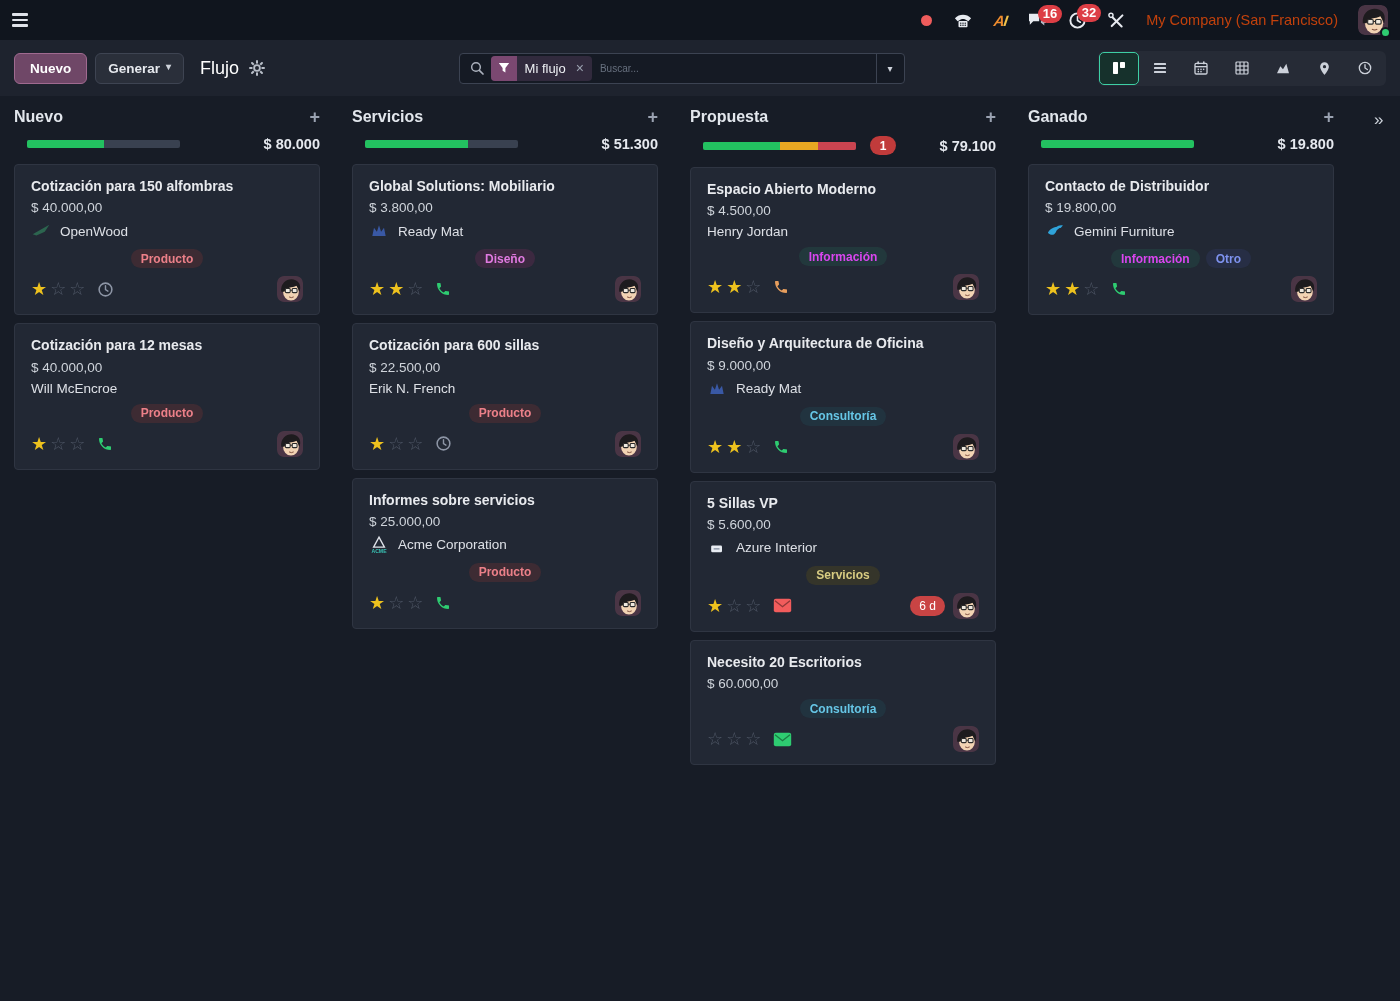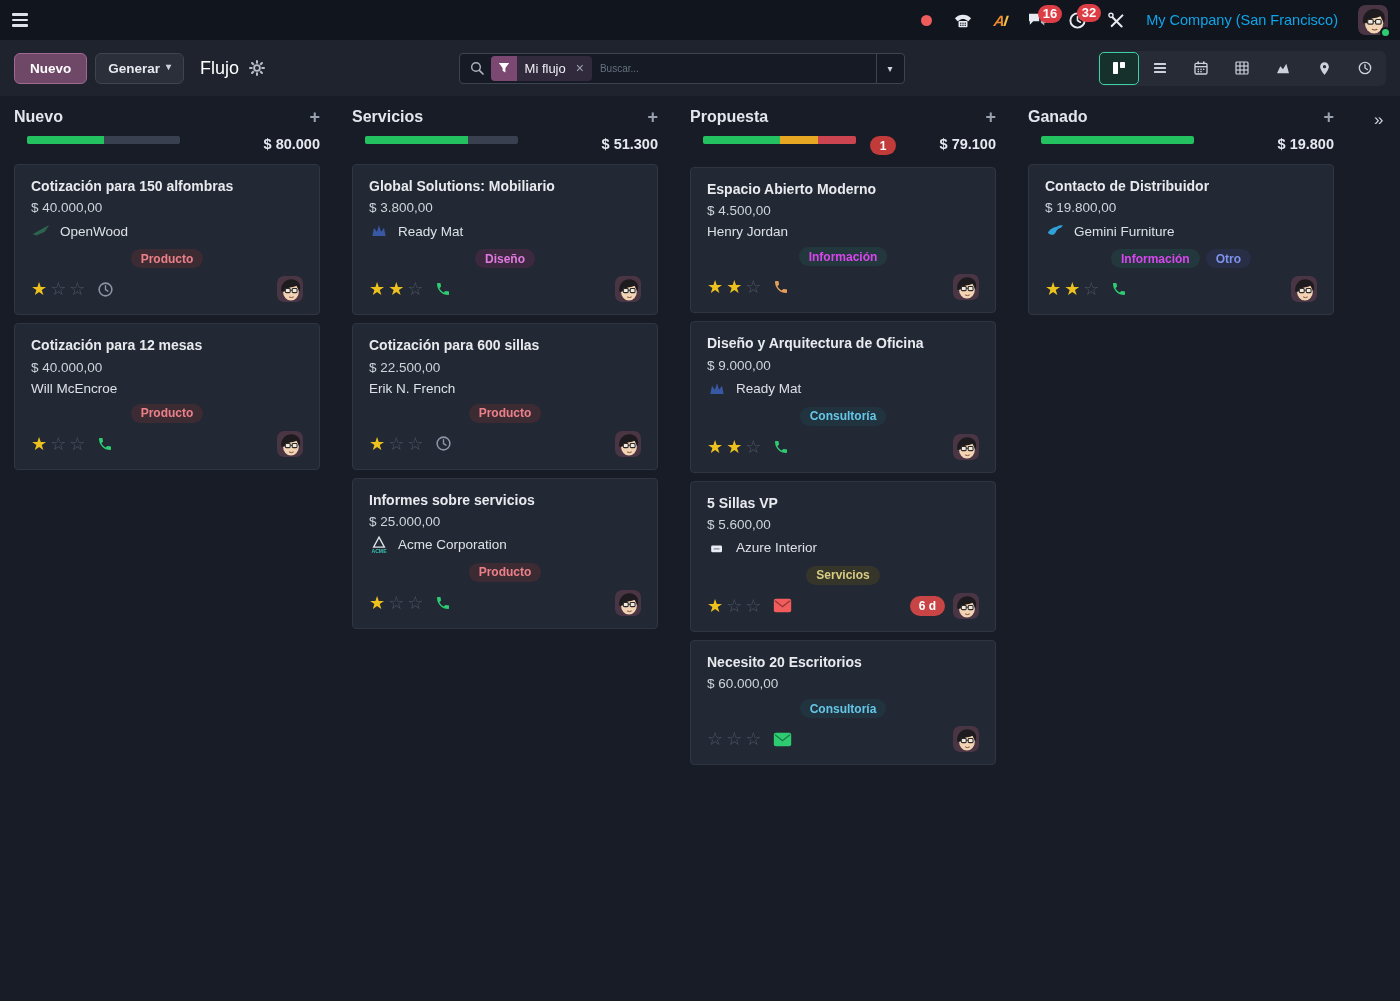--- a/index.html
+++ b/index.html
@@ -22,21 +22,21 @@
   .systray { margin-left:auto; display:flex; align-items:center; gap:20px; }
   .tray-item { position:relative; display:flex; align-items:center; cursor:pointer; }
   .red-dot { width:11px; height:11px; border-radius:50%; background:#ef5c5c; }
   .tray-badge {
     position:absolute; top:-7px; right:-14px;
     background:#dd3e45; color:#fff; font-size:13px; font-weight:700;
     border-radius:9px; padding:1.5px 5px; line-height:1.2;
   }
   .ai-glyph { font-style:italic; font-weight:700; font-size:15px; letter-spacing:-1px; transform:skewX(-8deg); }
   .ai-glyph .a { color:#ef8c2e; } .ai-glyph .i { color:#f2c14a; }
-  .company-name { font-size:14.5px; color:#0ea5e9; white-space:nowrap; }
+  .company-name { font-size:14.5px; color:#c2410c; white-space:nowrap; }
   .avatar-box { position:relative; width:30px; height:30px; border-radius:7px; overflow:visible; }
   .avatar-box svg { border-radius:7px; }
   .presence-dot {
     position:absolute; right:-3px; bottom:-3px; width:11px; height:11px;
     border-radius:50%; background:#2ecc71; border:2px solid #10151e;
   }
 
   
   .control-panel {
     height:56px; background:#1e232e;
@@ -84,21 +84,21 @@
     cursor:pointer; color:#ccd1da; border-radius:5px; border:1.5px solid transparent;
   }
   .vs-btn.active { background:#16312c; border-color:#3ecfa5; color:#fff; }
 
   
   .board { display:flex; align-items:flex-start; padding:12px 14px 0; gap:32px; }
   .col { width:306px; flex:none; }
   .col-title-row { display:flex; align-items:center; }
   .col-title { font-size:16px; font-weight:600; color:#e2e6ec; cursor:pointer; }
   .col-add { margin-left:auto; color:#9aa2b1; font-size:18px; font-weight:600; cursor:pointer; line-height:1; }
-  .col-sub-row { margin-top:10px; display:flex; align-items:flex-start;padding-left:13px; }
+  .col-sub-row { margin-top:10px; display:flex; align-items:center;padding-left:13px; }
   .pbar { width:153px; height:8px; background:#394150; border-radius:2px; overflow:hidden; display:flex; cursor:pointer; }
   .pbar div { height:100%; }
   .col-counter {
     margin-left:14px; background:#c13b3b; color:#fff; font-size:12px; font-weight:700;
     min-width:26px; height:19px; border-radius:10px; display:flex; align-items:center; justify-content:center;
     padding:0 6px;
   }
   .col-amount { margin-left:auto; font-size:14.5px; font-weight:700; color:#e6e9ef; }
   .cards { margin-top:12px; display:flex; flex-direction:column; gap:8px; }
 
@@ -117,21 +117,21 @@
   .tag-informacion  { background:#22383c; color:#d946ef; }
   .tag-consultoria  { background:#21333f; color:#66c6e6; }
   .tag-servicios    { background:#35352a; color:#d8cc82; }
   .tag-otro         { background:#272e45; color:#7e92ee; }
   .card-foot { margin-top:8px; display:flex; align-items:center; }
   .stars { display:flex; align-items:center; gap:3px; cursor:pointer; }
   .star { font-size:18px; line-height:1; color:#4f5766; }
   .star.filled { color:#eec21e; }
   .activity { margin-left:12px; display:flex; align-items:center; cursor:pointer; }
   .delay-badge {
-    margin-left:auto; background:#c94444; color:#fff; font-size:12px; font-weight:700;
+    margin-left:auto; background:#c94444; color:#fff; font-size:12px; font-weight:400;
     padding:3px 9px; border-radius:12px; white-space:nowrap;text-align:right;
   }
   .card-avatar { margin-left:auto; width:26px; height:26px; border-radius:7px; overflow:hidden; cursor:pointer; flex:none; }
   .delay-badge + .card-avatar { margin-left:8px; }
   .fold-indicator { margin-left:8px; margin-top:2px; color:#cfd4dc; font-size:17px; cursor:pointer; }
 </style>
 </head>
 <body>
 
 <header class="topbar">

